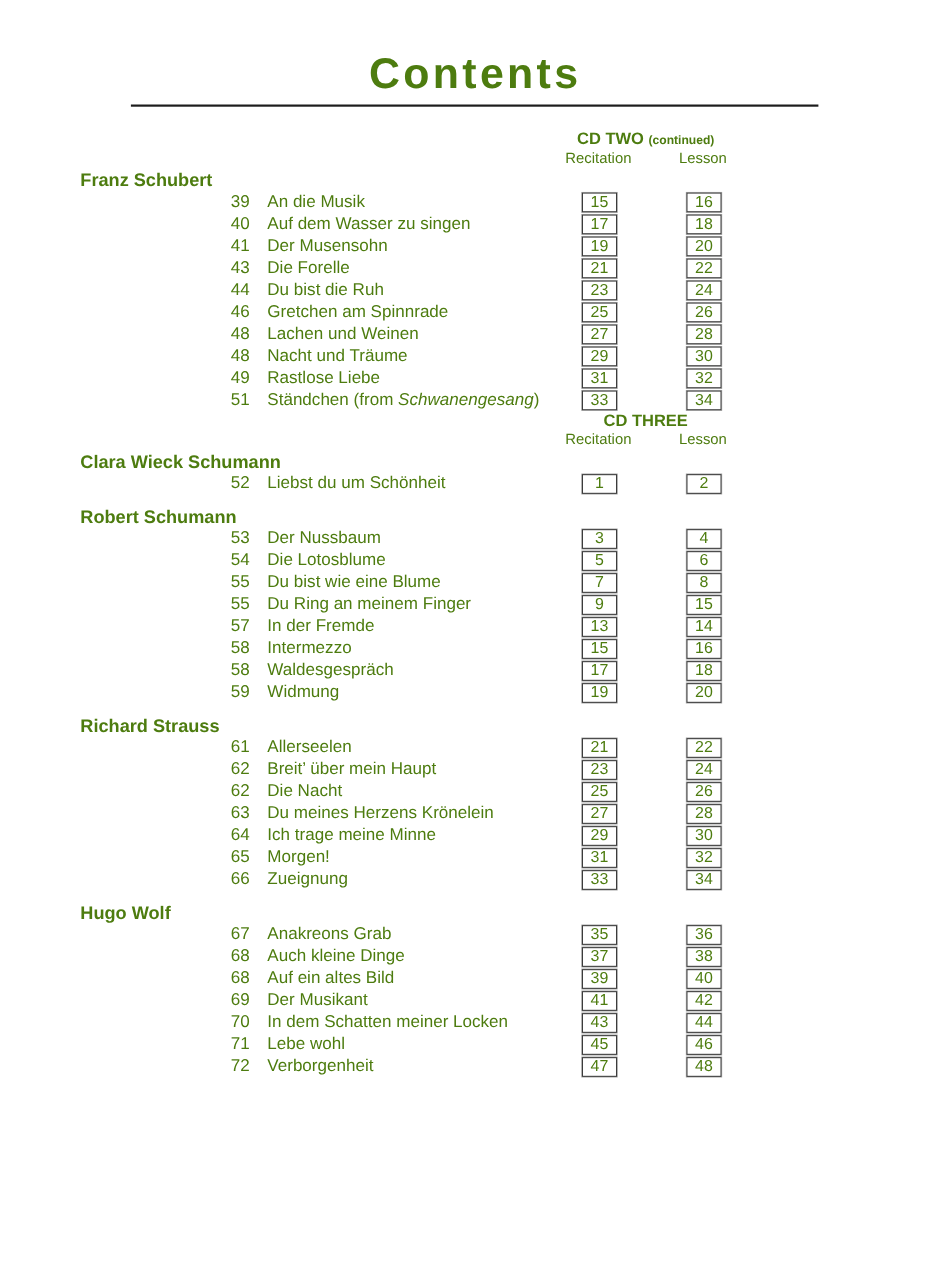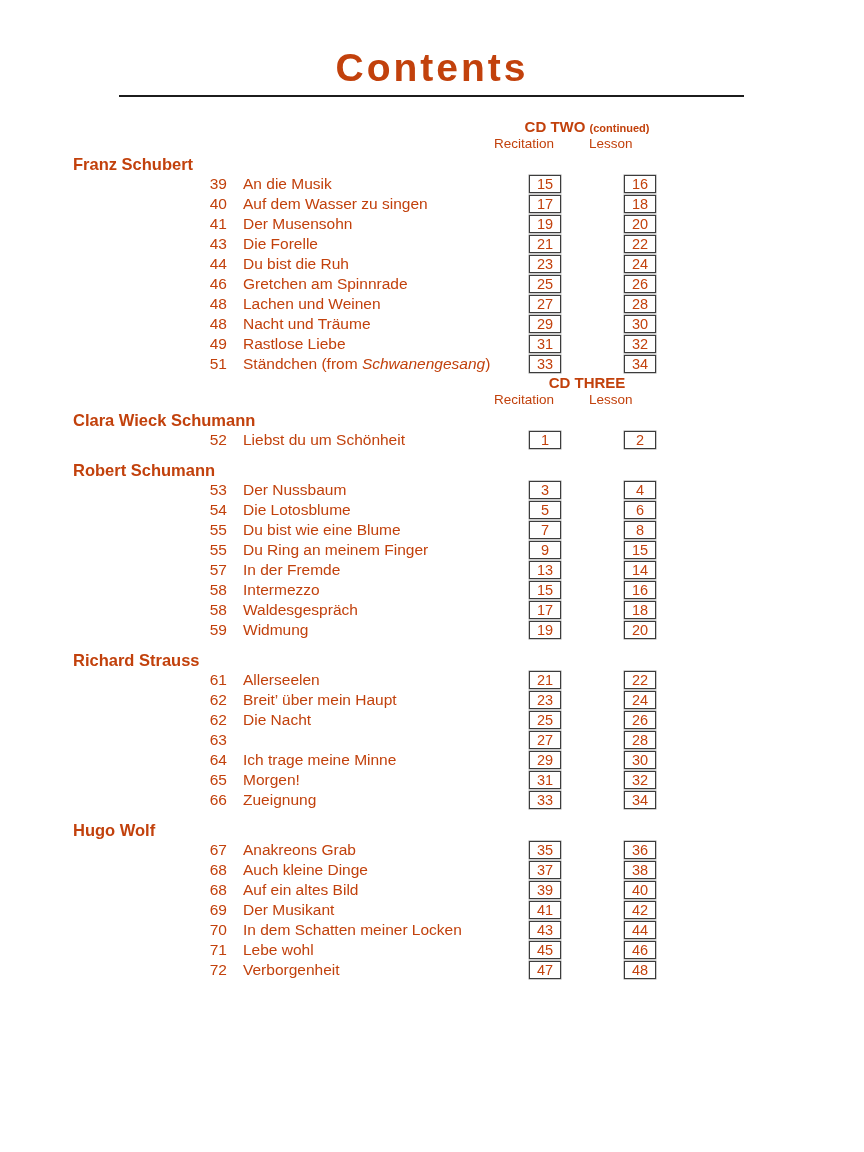--- a/index.html
+++ b/index.html
@@ -2,21 +2,21 @@
 <html><head>
 <meta charset="utf-8">
 <style>
   html, body { margin: 0; padding: 0; background: #ffffff; }
   .page {
     position: relative;
     width: 864px;
     height: 1152px;
     background: #ffffff;
     font-family: "Liberation Sans", sans-serif;
-    color: #c2410c;
+    color: #4d7c0f;
     overflow: hidden;
   }
   .title {
     position: absolute;
     top: 46px; left: 0; width: 100%;
     margin: 0;
     text-align: center;
     font-size: 39px;
     font-weight: 600;
     letter-spacing: 3px;
@@ -34,21 +34,21 @@
   .cd-block:not(:first-child) { }
   .cd-line1 { position: relative; height: 17px; }
   .cd-center {
     position: absolute; left: 462px; width: 250px;
     text-align: center; font-weight: bold; font-size: 15px;
     line-height: 17px; white-space: nowrap;
   }
   .cd-note { font-size: 11px; font-weight: bold; }
   .cd-line2 { position: relative; height: 14px; margin-top: 2px; }
   .col-label {
-    position: absolute; width: 100px; 
+    position: absolute; width: 100px; text-align: center;
     font-size: 13.5px; line-height: 14px;
   }
   .col-rec { left: 494px; }
   .col-les { left: 589px; }
 
   
   .composer-block { margin-top: 10px; }
   .cd-block + .composer-block { margin-top: 3px; }
   .composer-name {
     height: 20px; line-height: 20px;
@@ -235,20 +235,21 @@
           <span class="track-box les">24</span>
         </div>
         <div class="song-row">
           <span class="song-page">62</span>
           <span class="song-title">Die Nacht</span>
           <span class="track-box rec">25</span>
           <span class="track-box les">26</span>
         </div>
         <div class="song-row">
           <span class="song-page">63</span>
+          <span class="song-title">Du meines Herzens Krönelein</span>
           <span class="track-box rec">27</span>
           <span class="track-box les">28</span>
         </div>
         <div class="song-row">
           <span class="song-page">64</span>
           <span class="song-title">Ich trage meine Minne</span>
           <span class="track-box rec">29</span>
           <span class="track-box les">30</span>
         </div>
         <div class="song-row">

